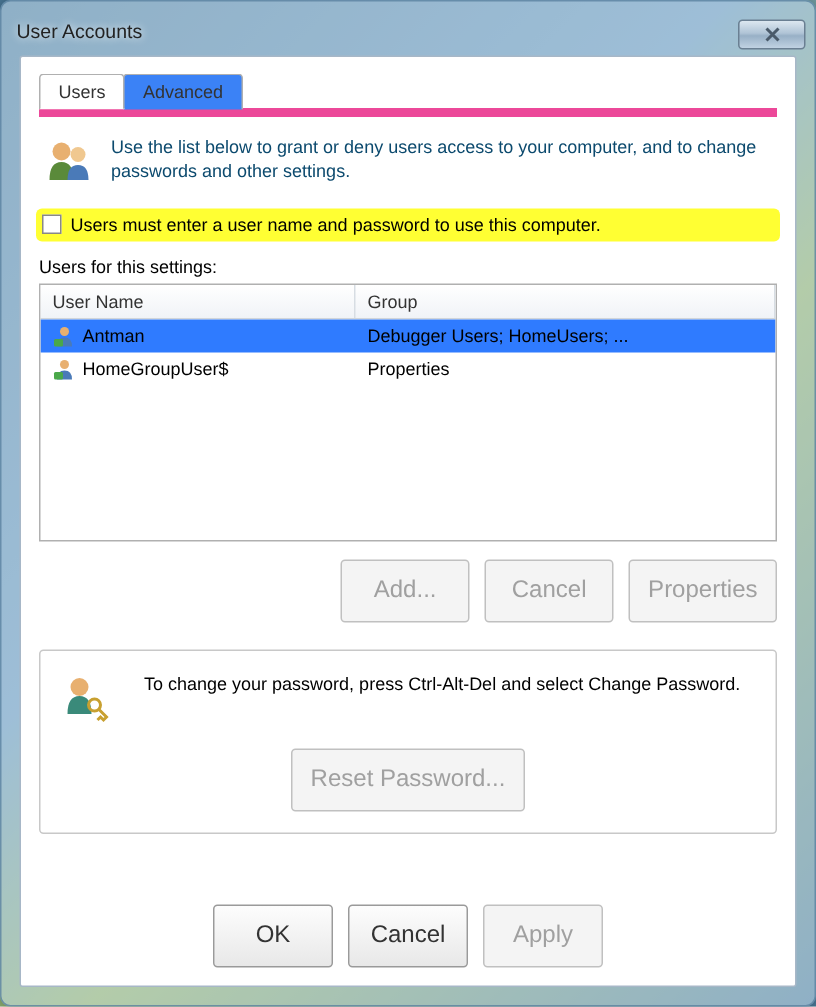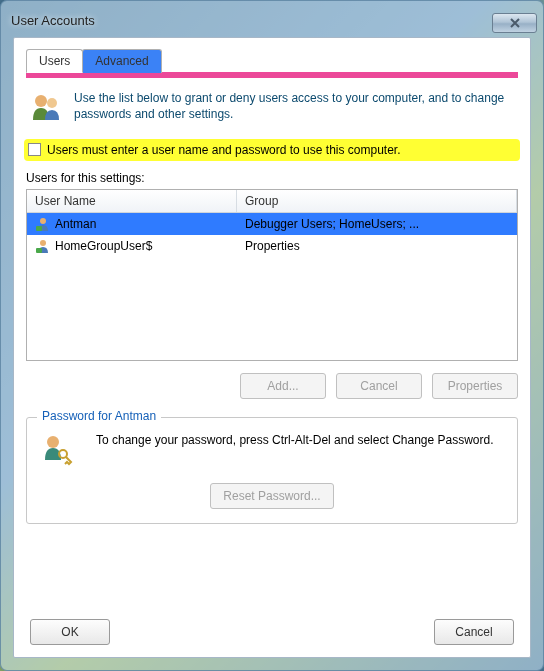--- a/index.html
+++ b/index.html
@@ -133,27 +133,27 @@
   .lv-row .col { padding: 0 8px; display: flex; align-items: center; gap: 4px; }
   .user-icon { width: 16px; height: 16px; flex-shrink: 0; }
   .button-row {
     display: flex;
     gap: 10px;
     justify-content: flex-end;
     padding: 12px 0 14px 0;
   }
   .btn {
     min-width: 86px;
-    height: 26px;
+    height: 42px;
     border: 1px solid #9a9a9a;
     background: linear-gradient(to bottom, #fdfdfd, #e8e8e8);
     border-radius: 3px;
     color: #333;
     padding: 0 12px;
-    font-family: inherit; font-size: 12px;
+    font-family: inherit; font-size: 16px;
     cursor: pointer;
   }
   .btn:disabled, .btn.disabled {
     color: #a0a0a0;
     cursor: default;
     border-color: #c0c0c0;
     background: #f4f4f4;
   }
   .groupbox {
     border: 1px solid #c8c8c8;
@@ -170,21 +170,21 @@
     color: #1560b8;
   }
   .pw-row {
     display: flex; gap: 23px; align-items: flex-start;
   }
   .pw-text { flex: 1; line-height: 1.35; }
   .pw-btn-row { display:flex; justify-content:center; margin-top:14px; }
   .footer-row {
     display: flex;
     gap: 10px;
-    justify-content: space-between;
+    justify-content: center;
     padding: 12px 4px 2px 4px;
   }
   .footer-row .btn { min-width: 80px; }
 </style>
 </head>
 <body>
 
 <div class="window">
 
   <div class="titlebar">
@@ -253,21 +253,20 @@
         </div>
     </div>
 
     <div class="button-row">
       <button class="btn disabled" disabled="">Add...</button>
       <button class="btn disabled" disabled="">Cancel</button>
       <button class="btn disabled" disabled="">Properties</button>
     </div>
 
     <div class="groupbox">
-      <div class="groupbox-title">Password for Antman</div>
       <div class="pw-row">
         <div>
           <svg width="34" height="34" viewBox="0 0 34 34">
             <circle cx="14" cy="10" r="6" fill="#e8b070"></circle>
             <path d="M6 28 Q6 16 14 16 Q22 16 22 28 Z" fill="#3a8a7a"></path>
             <circle cx="24" cy="22" r="4" fill="none" stroke="#c8a030" stroke-width="2"></circle>
             <path d="M27 25 L32 30 L30 32 L28 30 L26 32" stroke="#c8a030" stroke-width="2" fill="none"></path>
           </svg>
         </div>
         <div class="pw-text">To change your password, press Ctrl-Alt-Del and select Change Password.</div>
@@ -275,16 +274,17 @@
       <div class="pw-btn-row">
         <button class="btn disabled" disabled="">Reset Password...</button>
       </div>
     </div>
 
     <div style="flex:1"></div>
 
     <div class="footer-row">
       <button class="btn">OK</button>
       <button class="btn">Cancel</button>
+      <button class="btn disabled" disabled="">Apply</button>
     </div>
 
   </div>
 </div>
 
 </body></html>

